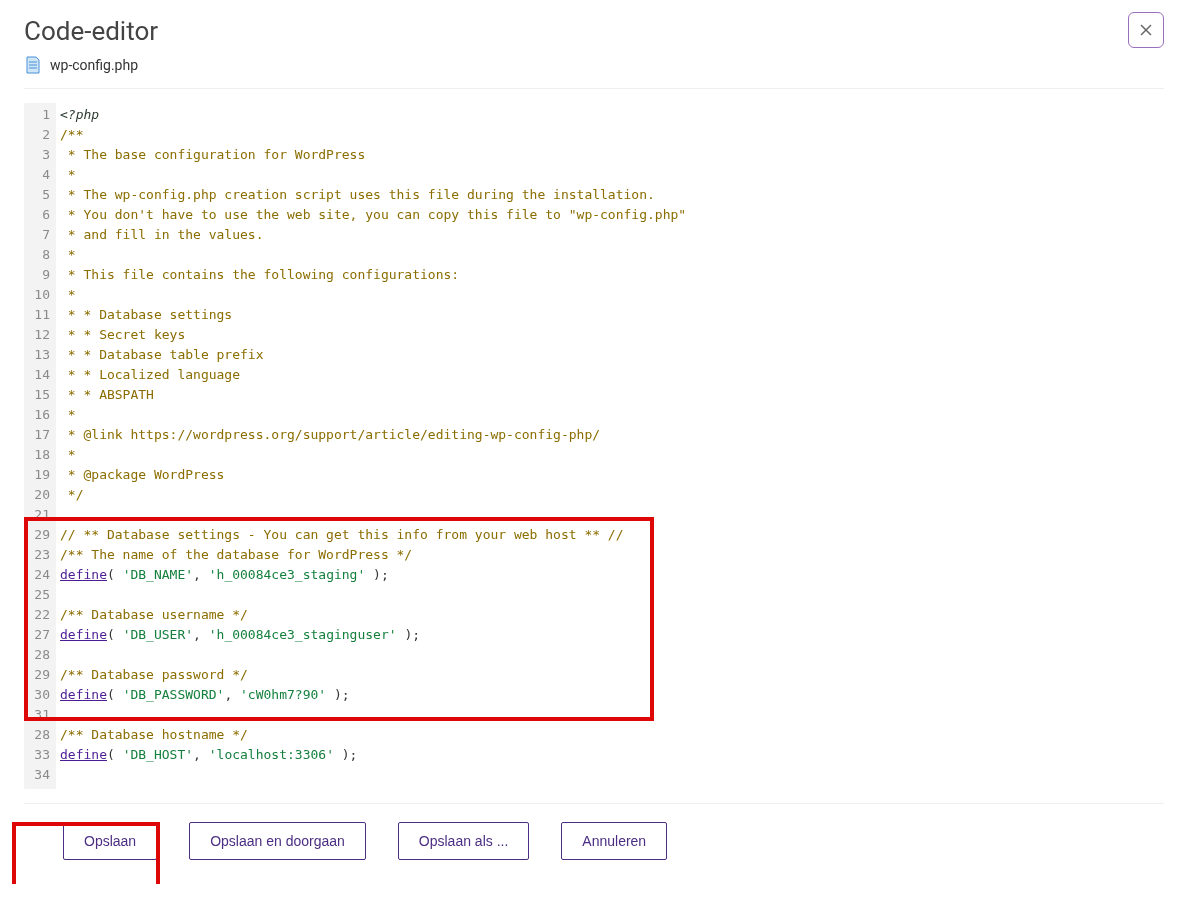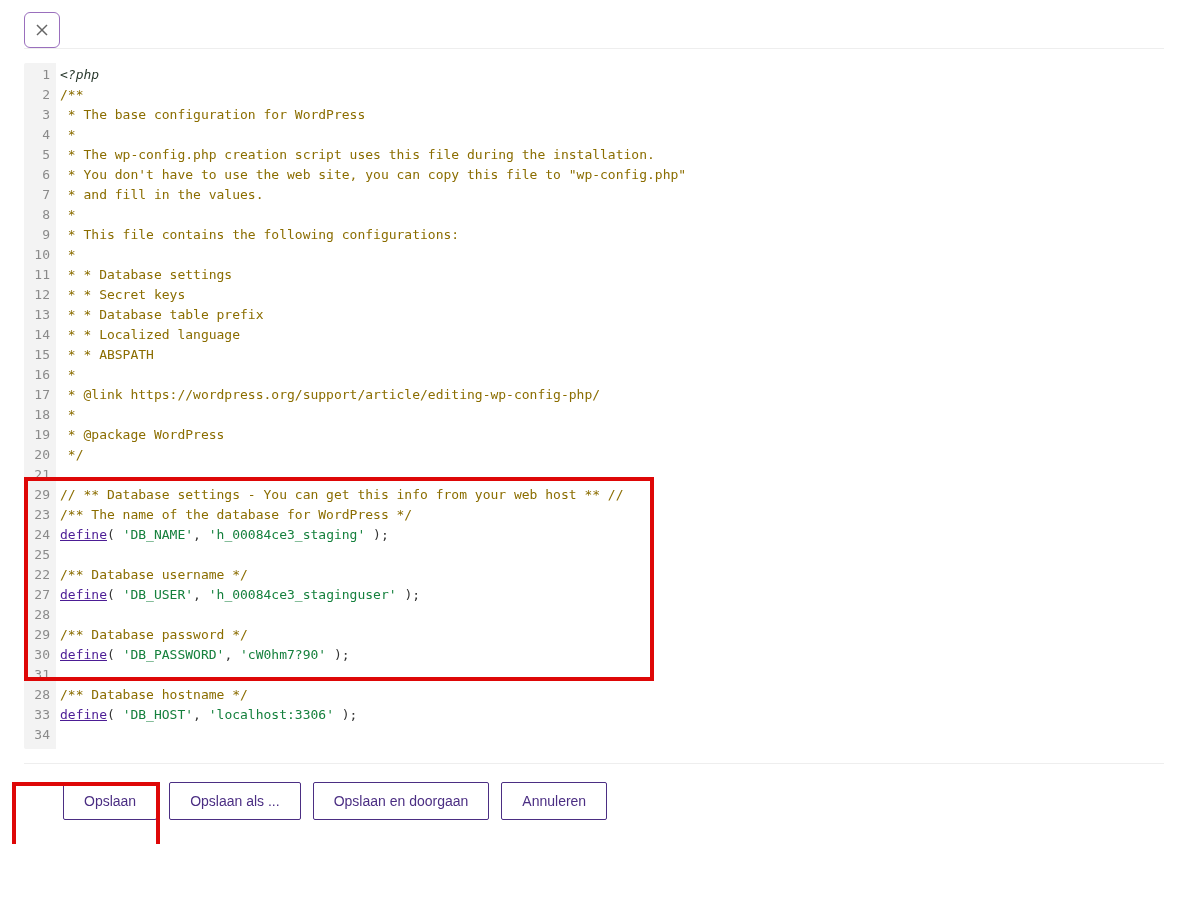--- a/index.html
+++ b/index.html
@@ -93,38 +93,52 @@
   .hl-save { left: -12px; top: 0; width: 148px; height: 68px; }
 
   .divider2 {
     border: none;
     border-top: 1px solid #eee;
     margin: 14px 0 18px 0;
   }
   .footer {
     position: relative;
     display:flex;
-    gap: 12px;
+    gap: 32px;
     padding-left: 39px;
   }
   .btn {
     border: 1px solid #4b2e83;
     background: #fff;
     color: #4b2e83;
     font-size: 14px;
     padding: 10px 20px;
     border-radius: 2px;
     cursor: pointer;
     white-space: nowrap;
   }
 </style>
 </head>
 <body>
 
 <div class="header">
+  <div>
+    <h1 class="title">Code-editor</h1>
+    <div class="file-row">
+      <span class="file-icon">
+        <svg width="16" height="18" viewBox="0 0 16 18">
+          <path d="M2 1 L11 1 L14 4 L14 17 L2 17 Z" fill="#cfe6f7" stroke="#4a90d9" stroke-width="1"></path>
+          <line x1="4" y1="6" x2="12" y2="6" stroke="#4a90d9" stroke-width="1"></line>
+          <line x1="4" y1="9" x2="12" y2="9" stroke="#4a90d9" stroke-width="1"></line>
+          <line x1="4" y1="12" x2="12" y2="12" stroke="#4a90d9" stroke-width="1"></line>
+        </svg>
+      </span>
+      <span>wp-config.php</span>
+    </div>
+  </div>
   <button class="close-btn">
     <svg width="14" height="14" viewBox="0 0 14 14">
       <line x1="2" y1="2" x2="12" y2="12" stroke="#666" stroke-width="1.5"></line>
       <line x1="12" y1="2" x2="2" y2="12" stroke="#666" stroke-width="1.5"></line>
     </svg>
   </button>
 </div>
 
 <hr class="divider">
 
@@ -169,16 +183,16 @@
     <div class="code" id="code"><span class="line"><span class="c-tag">&lt;?php</span></span><span class="line"><span class="c-comment">/**</span></span><span class="line"><span class="c-comment"> * The base configuration for WordPress</span></span><span class="line"><span class="c-comment"> *</span></span><span class="line"><span class="c-comment"> * The wp-config.php creation script uses this file during the installation.</span></span><span class="line"><span class="c-comment"> * You don't have to use the web site, you can copy this file to "wp-config.php"</span></span><span class="line"><span class="c-comment"> * and fill in the values.</span></span><span class="line"><span class="c-comment"> *</span></span><span class="line"><span class="c-comment"> * This file contains the following configurations:</span></span><span class="line"><span class="c-comment"> *</span></span><span class="line"><span class="c-comment"> * * Database settings</span></span><span class="line"><span class="c-comment"> * * Secret keys</span></span><span class="line"><span class="c-comment"> * * Database table prefix</span></span><span class="line"><span class="c-comment"> * * Localized language</span></span><span class="line"><span class="c-comment"> * * ABSPATH</span></span><span class="line"><span class="c-comment"> *</span></span><span class="line"><span class="c-comment"> * @link https://wordpress.org/support/article/editing-wp-config-php/</span></span><span class="line"><span class="c-comment"> *</span></span><span class="line"><span class="c-comment"> * @package WordPress</span></span><span class="line"><span class="c-comment"> */</span></span><span class="line"><span class="c-plain"></span></span><span class="line"><span class="c-comment">// ** Database settings - You can get this info from your web host ** //</span></span><span class="line"><span class="c-comment">/** The name of the database for WordPress */</span></span><span class="line"><span class="c-keyword">define</span><span class="c-plain">( </span><span class="c-string">'DB_NAME'</span><span class="c-plain">, </span><span class="c-string">'h_00084ce3_staging'</span><span class="c-plain"> );</span></span><span class="line"><span class="c-plain"></span></span><span class="line"><span class="c-comment">/** Database username */</span></span><span class="line"><span class="c-keyword">define</span><span class="c-plain">( </span><span class="c-string">'DB_USER'</span><span class="c-plain">, </span><span class="c-string">'h_00084ce3_staginguser'</span><span class="c-plain"> );</span></span><span class="line"><span class="c-plain"></span></span><span class="line"><span class="c-comment">/** Database password */</span></span><span class="line"><span class="c-keyword">define</span><span class="c-plain">( </span><span class="c-string">'DB_PASSWORD'</span><span class="c-plain">, </span><span class="c-string">'cW0hm7?90'</span><span class="c-plain"> );</span></span><span class="line"><span class="c-plain"></span></span><span class="line"><span class="c-comment">/** Database hostname */</span></span><span class="line"><span class="c-keyword">define</span><span class="c-plain">( </span><span class="c-string">'DB_HOST'</span><span class="c-plain">, </span><span class="c-string">'localhost:3306'</span><span class="c-plain"> );</span></span><span class="line"><span class="c-plain"></span></span></div>
   </div>
   <div class="hl hl-code"></div>
 </div>
 
 <hr class="divider2">
 
 <div class="footer">
   <div class="hl hl-save"></div>
   <button class="btn">Opslaan</button>
+  <button class="btn">Opslaan en doorgaan</button>
   <button class="btn">Opslaan als ...</button>
-  <button class="btn">Opslaan en doorgaan</button>
   <button class="btn">Annuleren</button>
 </div>
 
 </body></html>

